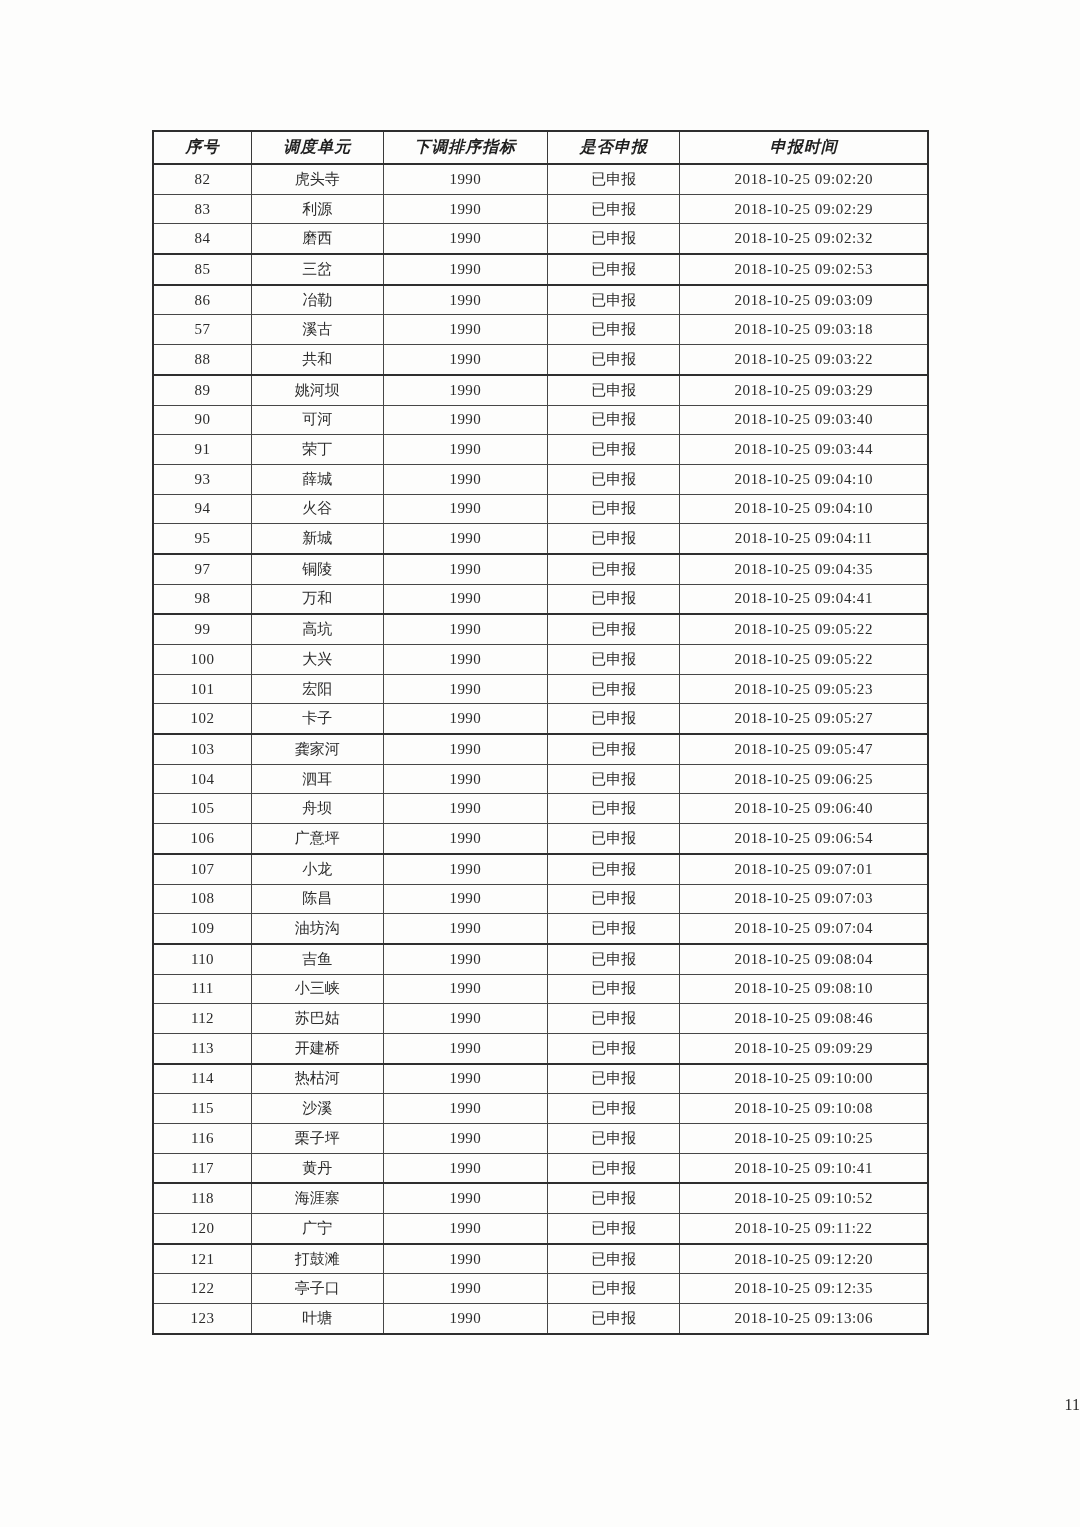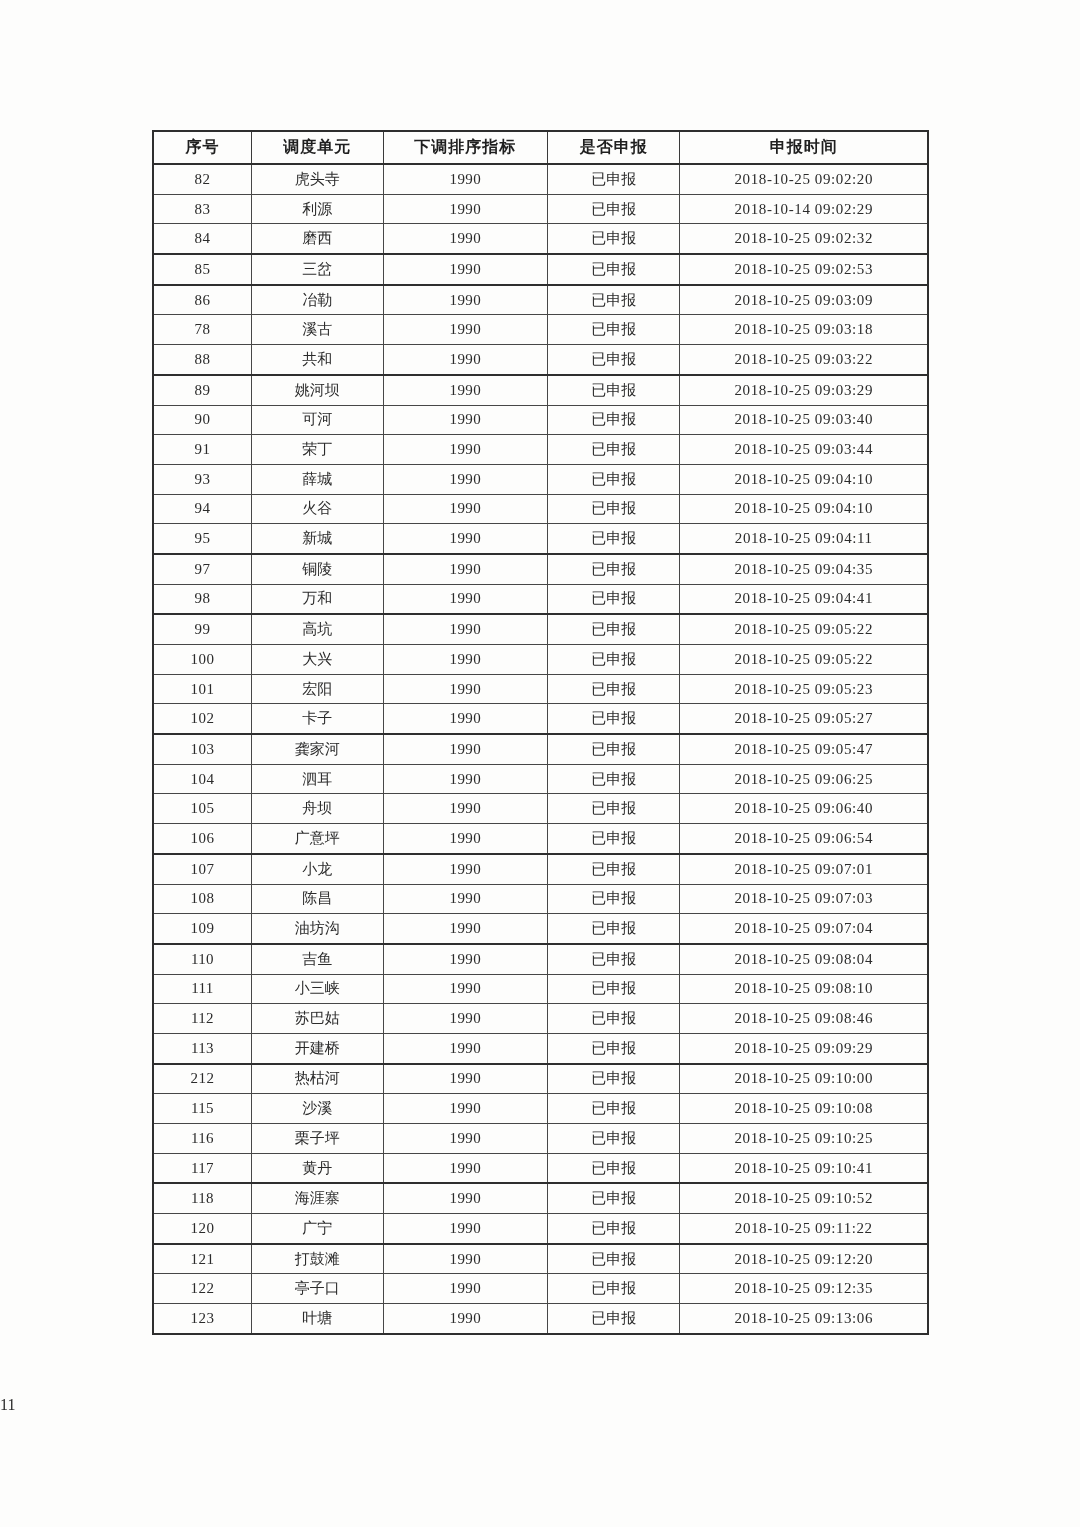--- a/index.html
+++ b/index.html
@@ -36,20 +36,21 @@
     height: 31px;
     border: 1px solid #3a3a3a;
     border-bottom: 2.5px solid #2e2e2e;
     font-size: 16px;
     font-weight: bold;
     text-align: center;
     vertical-align: middle;
     color: #1f1f1f;
     padding: 0;
     letter-spacing: 1px;
+    font-style: italic;
   }
   table.report td {
     height: 28.7px;
     border: 1px solid #474747;
     font-size: 15px;
     text-align: center;
     vertical-align: middle;
     padding: 0;
     white-space: nowrap;
     color: #2b2b2b;
@@ -60,21 +61,21 @@
     text-align: center;
   }
   td.cell-time { letter-spacing: 0.6px; }
   td.cell-no, td.cell-indicator { letter-spacing: 0.4px; }
 
   .page-number {
     position: absolute;
     top: 1396px;
     left: 0;
     width: 100%;
-    text-align: left;
+    text-align: right;
     font-size: 16px;
     color: #2b2b2b;
   }
 </style>
 </head>
 <body>
 
 <div class="page">
 
   <table class="report">
@@ -101,21 +102,21 @@
       <td class="cell-indicator">1990</td>
       <td class="cell-declared">已申报</td>
       <td class="cell-time">2018-10-25 09:02:20</td>
     </tr>
 
     <tr>
       <td class="cell-no">83</td>
       <td class="cell-unit">利源</td>
       <td class="cell-indicator">1990</td>
       <td class="cell-declared">已申报</td>
-      <td class="cell-time">2018-10-14 09:02:29</td>
+      <td class="cell-time">2018-10-25 09:02:29</td>
     </tr>
 
     <tr class="thick">
       <td class="cell-no">84</td>
       <td class="cell-unit">磨西</td>
       <td class="cell-indicator">1990</td>
       <td class="cell-declared">已申报</td>
       <td class="cell-time">2018-10-25 09:02:32</td>
     </tr>
 
@@ -129,21 +130,21 @@
 
     <tr>
       <td class="cell-no">86</td>
       <td class="cell-unit">冶勒</td>
       <td class="cell-indicator">1990</td>
       <td class="cell-declared">已申报</td>
       <td class="cell-time">2018-10-25 09:03:09</td>
     </tr>
 
     <tr>
-      <td class="cell-no">78</td>
+      <td class="cell-no">57</td>
       <td class="cell-unit">溪古</td>
       <td class="cell-indicator">1990</td>
       <td class="cell-declared">已申报</td>
       <td class="cell-time">2018-10-25 09:03:18</td>
     </tr>
 
     <tr class="thick">
       <td class="cell-no">88</td>
       <td class="cell-unit">共和</td>
       <td class="cell-indicator">1990</td>
@@ -331,21 +332,21 @@
 
     <tr class="thick">
       <td class="cell-no">113</td>
       <td class="cell-unit">开建桥</td>
       <td class="cell-indicator">1990</td>
       <td class="cell-declared">已申报</td>
       <td class="cell-time">2018-10-25 09:09:29</td>
     </tr>
 
     <tr>
-      <td class="cell-no">212</td>
+      <td class="cell-no">114</td>
       <td class="cell-unit">热枯河</td>
       <td class="cell-indicator">1990</td>
       <td class="cell-declared">已申报</td>
       <td class="cell-time">2018-10-25 09:10:00</td>
     </tr>
 
     <tr>
       <td class="cell-no">115</td>
       <td class="cell-unit">沙溪</td>
       <td class="cell-indicator">1990</td>

